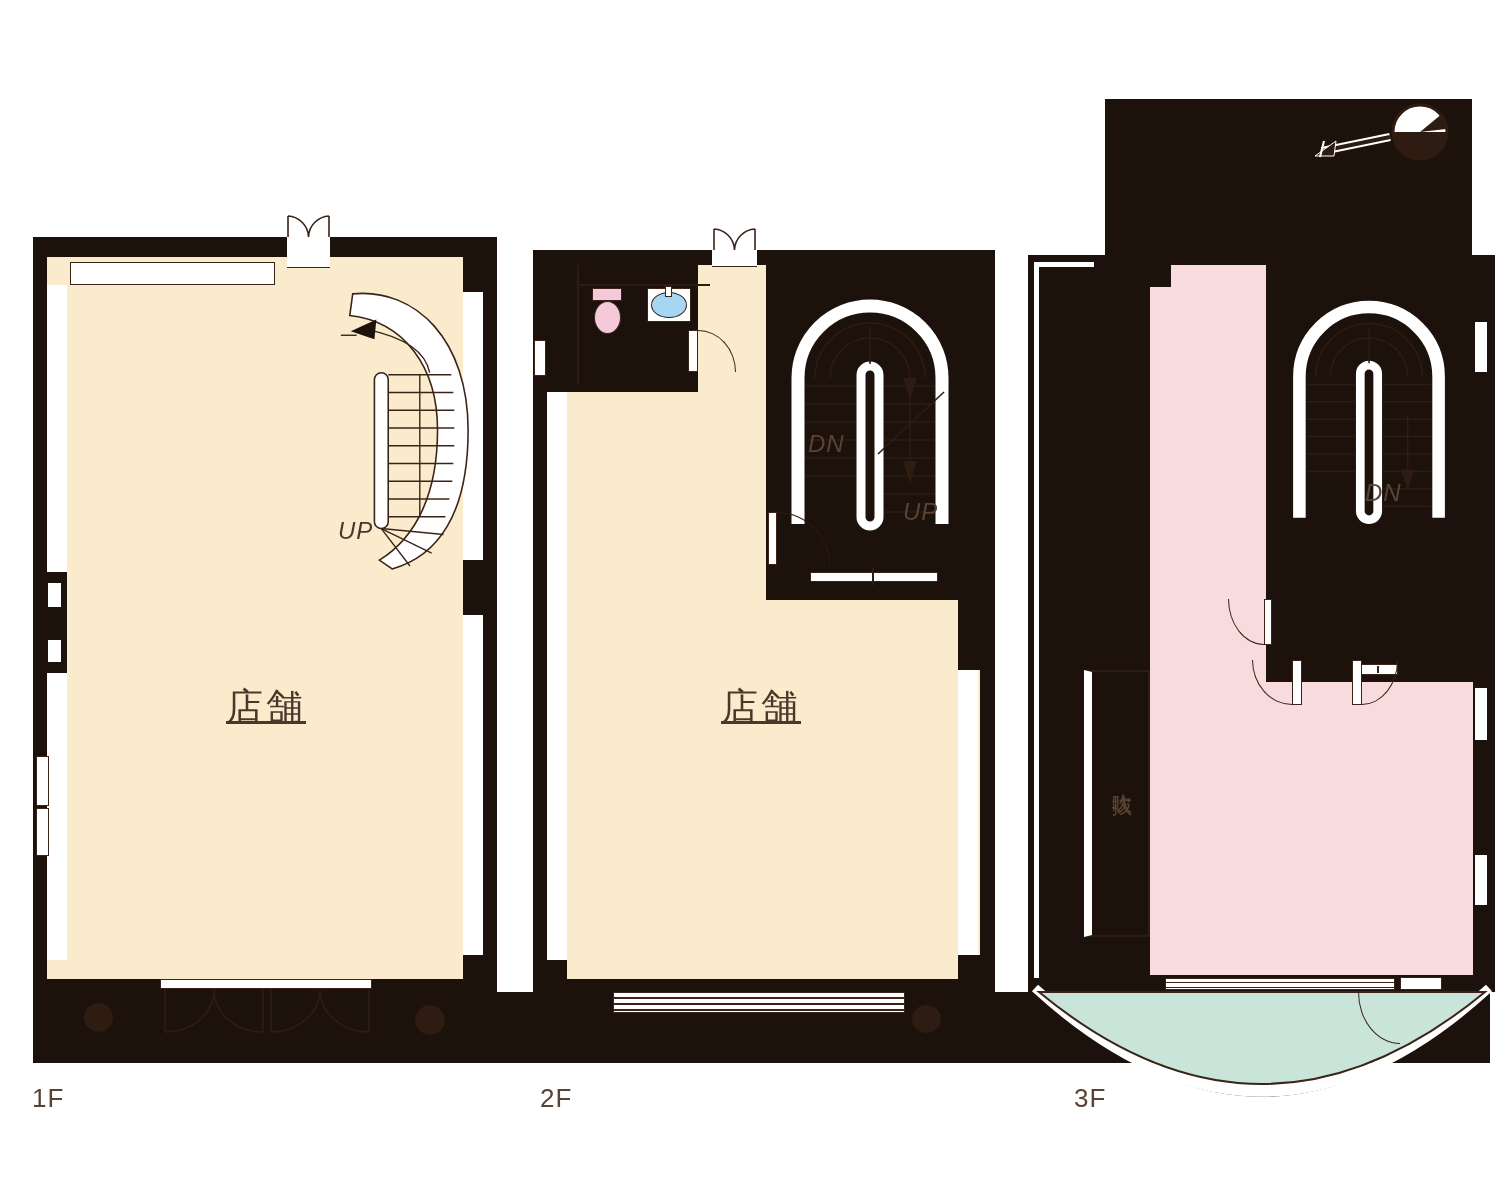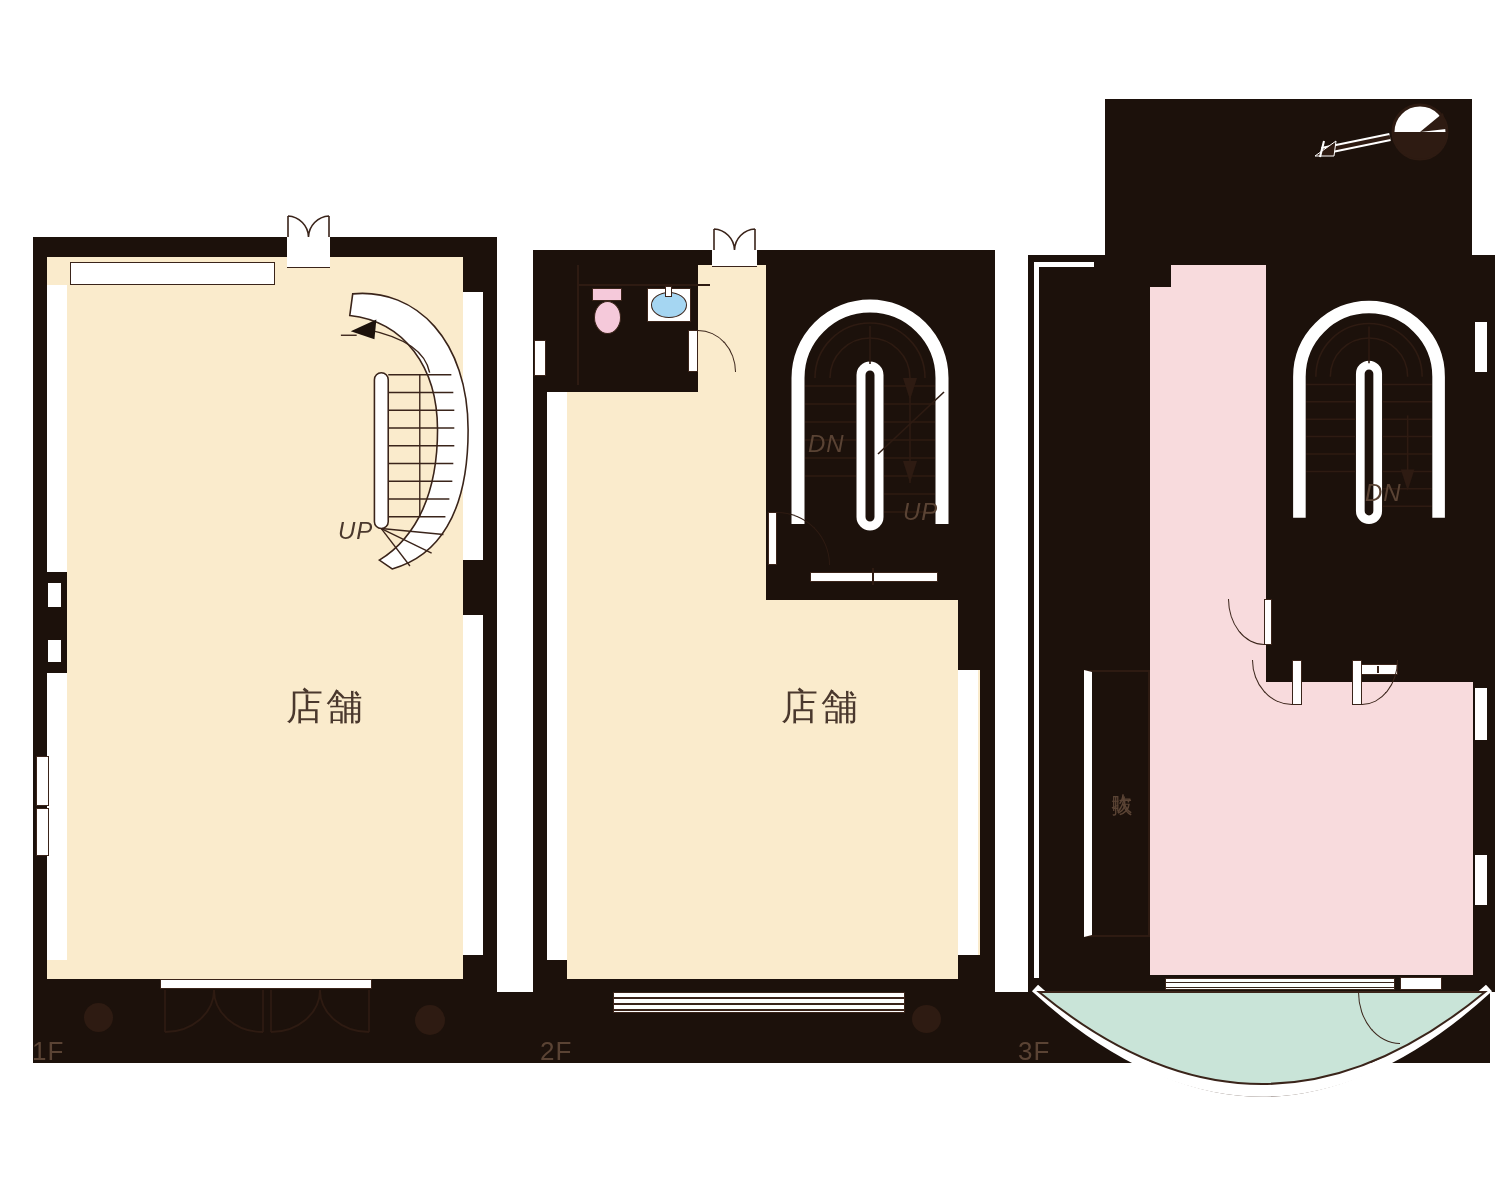--- a/index.html
+++ b/index.html
@@ -3,22 +3,22 @@
 <meta charset="utf-8">
 <style>
   html,body{margin:0;padding:0;background:#fff;}
   #stage{position:relative;width:1500px;height:1191px;background:var(--paper,#fff);overflow:hidden;
          font-family:"Liberation Sans","DejaVu Sans",sans-serif;}
   .abs{position:absolute;}
   .ink{background:var(--ink);}
   .cream{background:var(--cream);}
   .pink{background:var(--pink);}
   .white{background:#fff;}
-  .room-label{font-size:37px;color:var(--label);letter-spacing:3px;text-align:right;}
-  .floor-label{font-size:26px;color:var(--label_on_ink);letter-spacing:1px;}
+  .room-label{font-size:37px;color:var(--label);letter-spacing:3px;text-align:center;text-decoration:underline;}
+  .floor-label{font-size:26px;color:var(--label_on_ink);letter-spacing:1px;margin-top:47px;}
   .stair-label{font-size:24px;color:var(--label_on_ink);letter-spacing:1px;font-style:italic;}
   .stair-label.on-floor{color:var(--label);}
   .vtext{writing-mode:vertical-rl;font-size:21px;color:var(--label_on_ink);letter-spacing:2px;}
   .win{background:#fff;border:1.5px solid var(--line);box-sizing:border-box;}
   .slit{background:#fff;}
   .arc{box-sizing:border-box;border:0 solid var(--line);}
   .arc.tr{border-top-width:1.6px;border-right-width:1.6px;border-top-right-radius:100% 100%;}
   .arc.br{border-bottom-width:1.6px;border-right-width:1.6px;border-bottom-right-radius:100% 100%;}
   .arc.bl{border-bottom-width:1.6px;border-left-width:1.6px;border-bottom-left-radius:100% 100%;}
   .leaf{background:#fff;border:1px solid var(--line);box-sizing:border-box;}
@@ -245,15 +245,15 @@
     <svg class="abs" style="left:9px;top:887px;" width="453" height="118" viewBox="0 0 453 118">
       <path d="M-2,2 Q225,218 452,2" fill="none" style="stroke:var(--line);stroke-width:1.5;"></path>
       <path d="M-2,2 Q225,210 452,2" fill="none" stroke="#fff" stroke-width="9"></path>
       <path d="M2,6 L448,6 Q225,190 2,6 Z" style="fill:var(--mint);stroke:var(--line);stroke-width:2;"></path>
     </svg>
     <div class="abs arc bl" style="left:330px;top:893px;width:42px;height:52px;"></div>
   </div>
 
   <div class="abs floor-label" style="left:32px;top:1036px;">1F</div>
   <div class="abs floor-label" style="left:540px;top:1036px;">2F</div>
-  <div class="abs floor-label" style="left:1018px;top:1036px;text-align:center;">3F</div>
+  <div class="abs floor-label" style="left:1074px;top:1036px;text-align:center;">3F</div>
 
 </div>
 
 </body></html>

